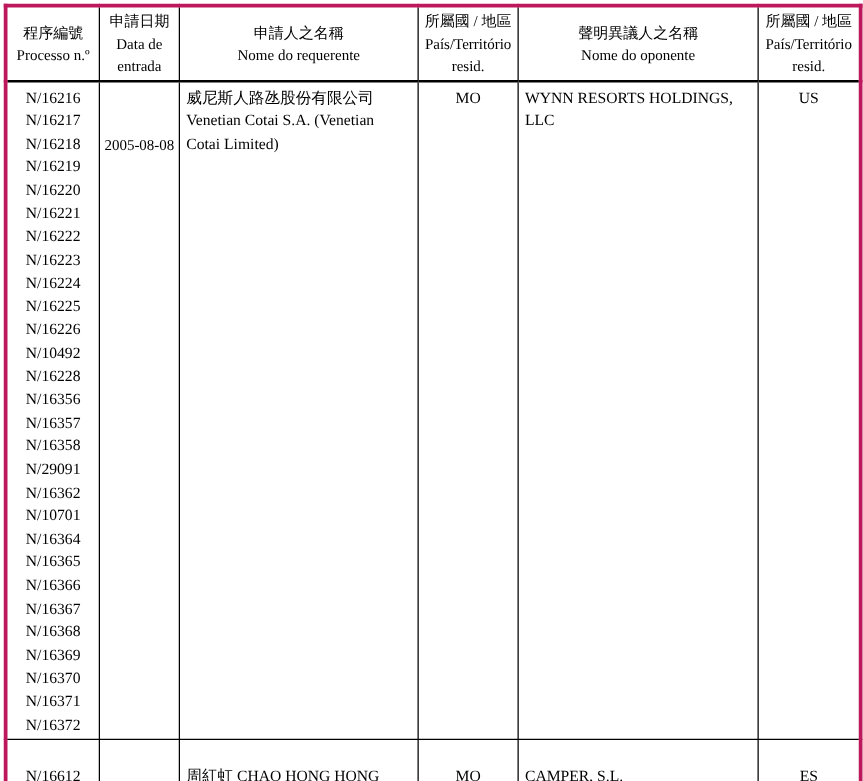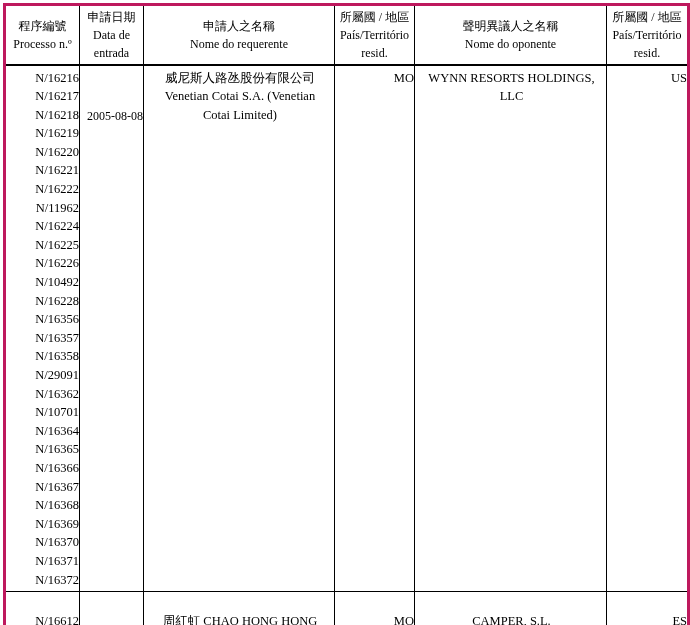--- a/index.html
+++ b/index.html
@@ -50,24 +50,24 @@
   tbody td {
     vertical-align: top;
     padding-top: 3px;
     padding-bottom: 2px;
   }
   .line {
     line-height: 18.6px;
     font-size: 12.5px;
     white-space: nowrap;
   }
-  .col-proc, .col-date, .col-country { text-align: right; }
+  .col-proc, .col-date, .col-country { text-align: center; }
   .col-date .line { font-size: 12px; margin-top: 38px; }
   .col-applicant, .col-opponent {
-    text-align: center;
+    text-align: left;
     padding-left: 5px;
     padding-right: 3px;
   }
   tr.single td {
     vertical-align: middle;
     height: 26px;
     padding-top: 1px;
     padding-bottom: 1px;
   }
 </style>
@@ -118,21 +118,21 @@
     <tbody>
         <tr>
           <td class="col-proc">
             <div class="line">N/16216</div>
             <div class="line">N/16217</div>
             <div class="line">N/16218</div>
             <div class="line">N/16219</div>
             <div class="line">N/16220</div>
             <div class="line">N/16221</div>
             <div class="line">N/16222</div>
-            <div class="line">N/11962</div>
+            <div class="line">N/16223</div>
             <div class="line">N/16224</div>
             <div class="line">N/16225</div>
             <div class="line">N/16226</div>
             <div class="line">N/10492</div>
             <div class="line">N/16228</div>
             <div class="line">N/16356</div>
             <div class="line">N/16357</div>
             <div class="line">N/16358</div>
             <div class="line">N/29091</div>
             <div class="line">N/16362</div>

